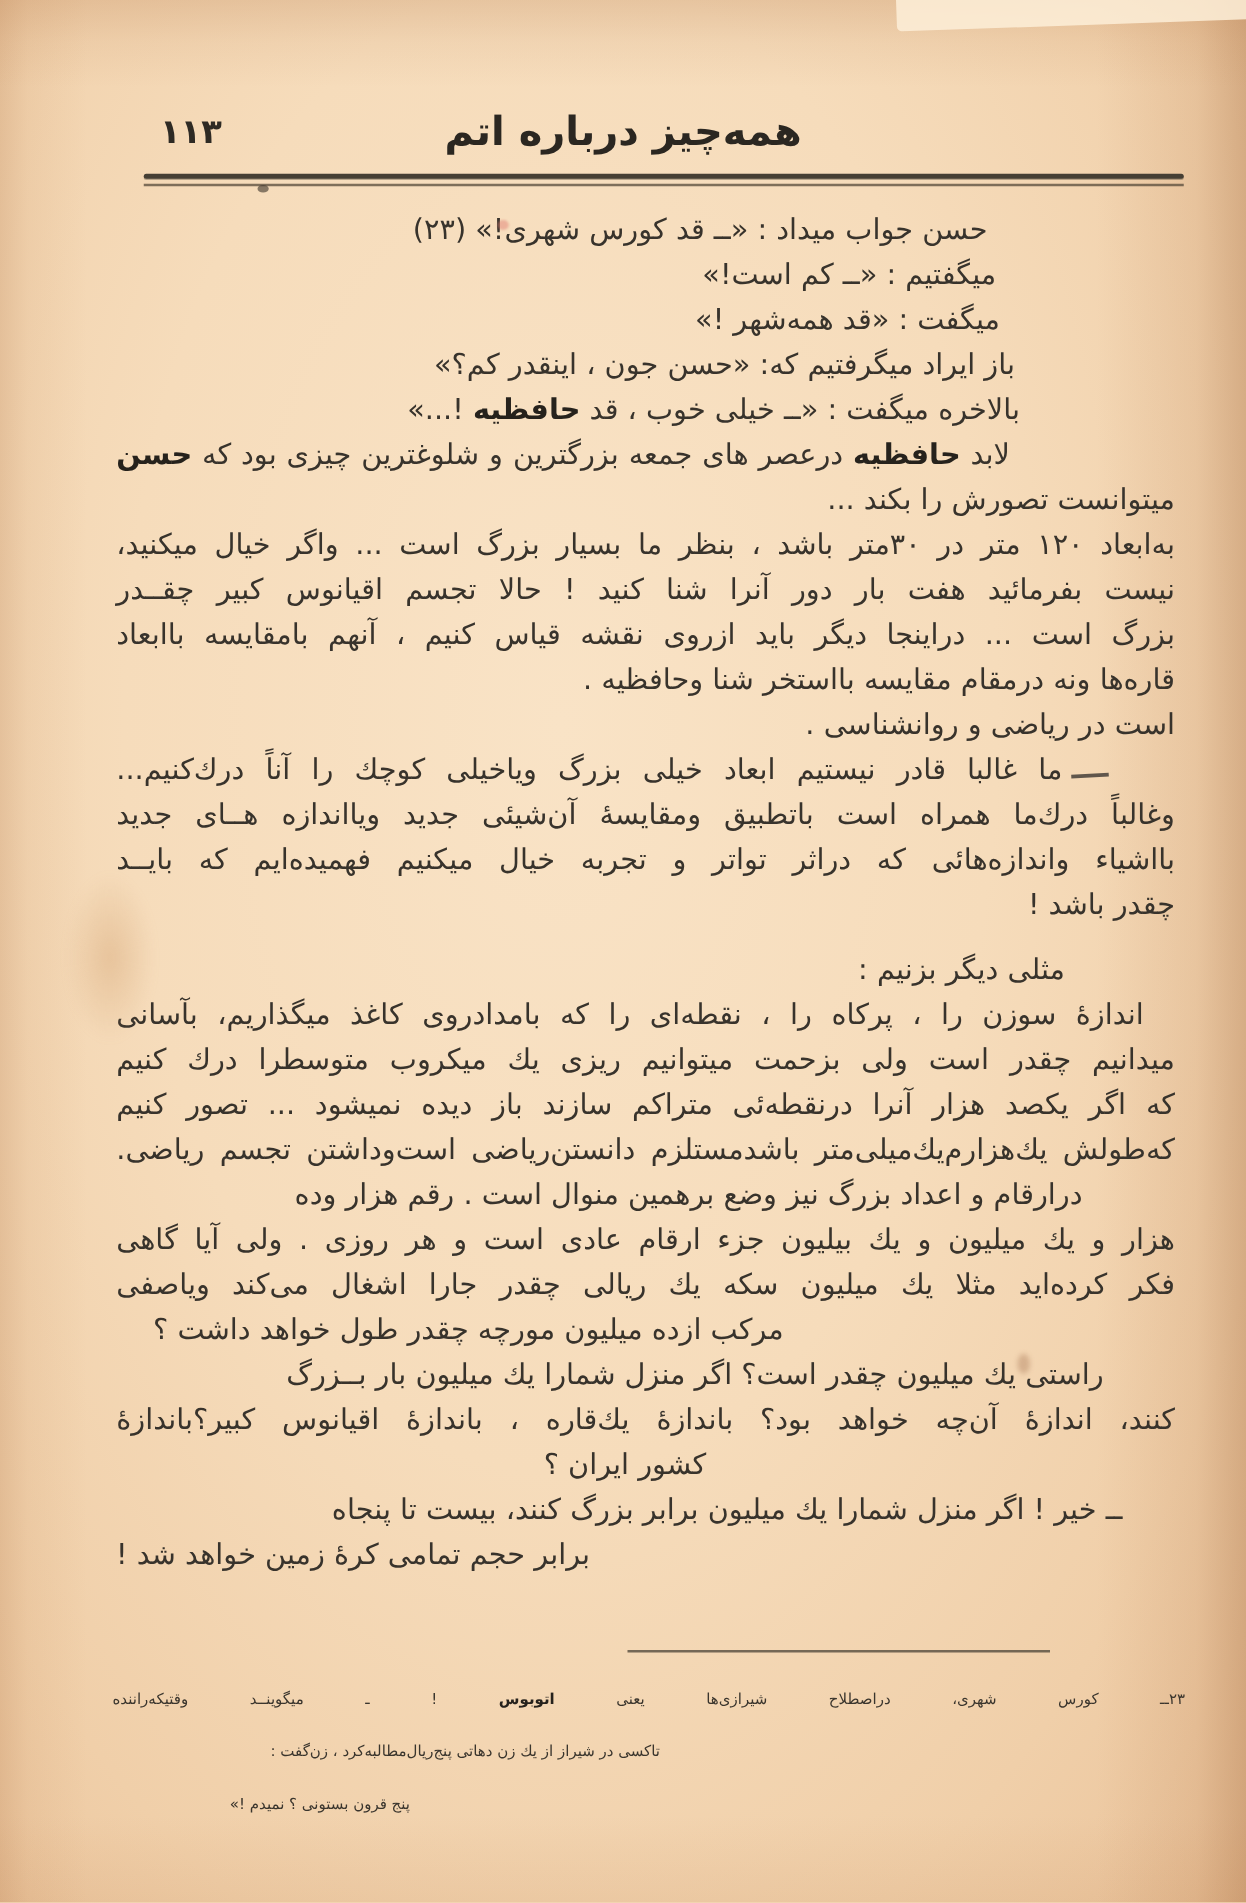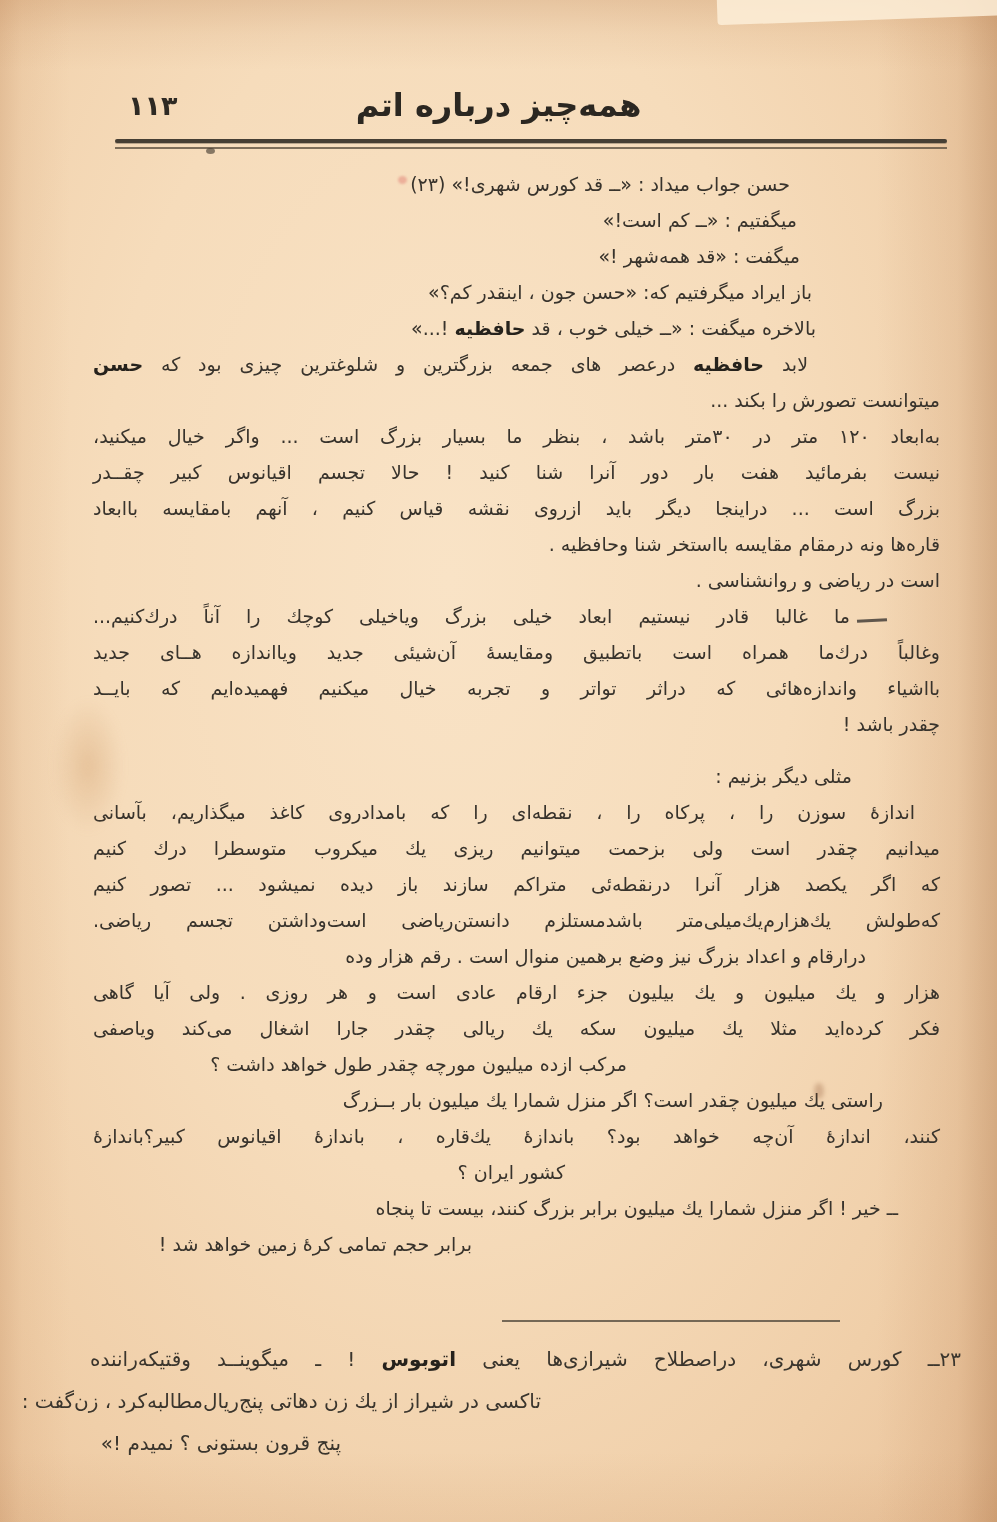--- a/index.html
+++ b/index.html
@@ -26,25 +26,25 @@
     font-size:27px;font-weight:700;color:#2e2a24;letter-spacing:2px;
   }
   .htitle{
     position:absolute;top:86px;left:0;width:100%;text-align:center;
     font-size:32px;font-weight:700;color:#2b2721;direction:rtl;
   }
   .rule-thick{position:absolute;top:139px;left:115px;width:832px;height:4px;background:#463f34;border-radius:2px;box-shadow:0 1px 0 rgba(70,63,52,.35);}
   .rule-thin{position:absolute;top:147px;left:115px;width:832px;height:2px;background:#55493a;opacity:.75;}
   .body-text{
     position:absolute;top:166px;left:93px;right:57px;
-    direction:rtl;color:#38332c;font-size:19px;line-height:36px;
+    direction:rtl;color:#38332c;font-size:23px;line-height:36px;
   }
   .foot-text{
-    position:absolute;top:1338px;left:90px;right:36px;
-    direction:rtl;color:#3a352d;font-size:20px;line-height:42px;
+    position:absolute;top:1338px;left:90px;right:49px;
+    direction:rtl;color:#3a352d;font-size:12px;line-height:42px;
   }
   .tline{white-space:nowrap;}
   .tline.just{white-space:normal;text-align:justify;text-align-last:justify;}
   .b{font-weight:700;color:#26221c;}
   .foot-rule{position:absolute;top:1320px;right:157px;width:338px;height:2px;background:#554c3f;opacity:.8;}
   .dash-mark{position:absolute;top:619px;right:110px;width:30px;height:3px;background:#45403a;transform:rotate(-3deg);opacity:.85;}
   .stain{position:absolute;top:698px;left:52px;width:72px;height:136px;border-radius:50%;
     background:radial-gradient(ellipse, rgba(205,152,100,.35) 0%, rgba(205,152,100,0) 70%);filter:blur(4px);}
   .speck1{position:absolute;top:1083px;left:814px;width:10px;height:16px;border-radius:50%;background:rgba(138,78,48,.28);filter:blur(2px);}
   .speck2{position:absolute;top:176px;left:398px;width:9px;height:8px;border-radius:50%;background:rgba(226,130,118,.5);filter:blur(1px);}

